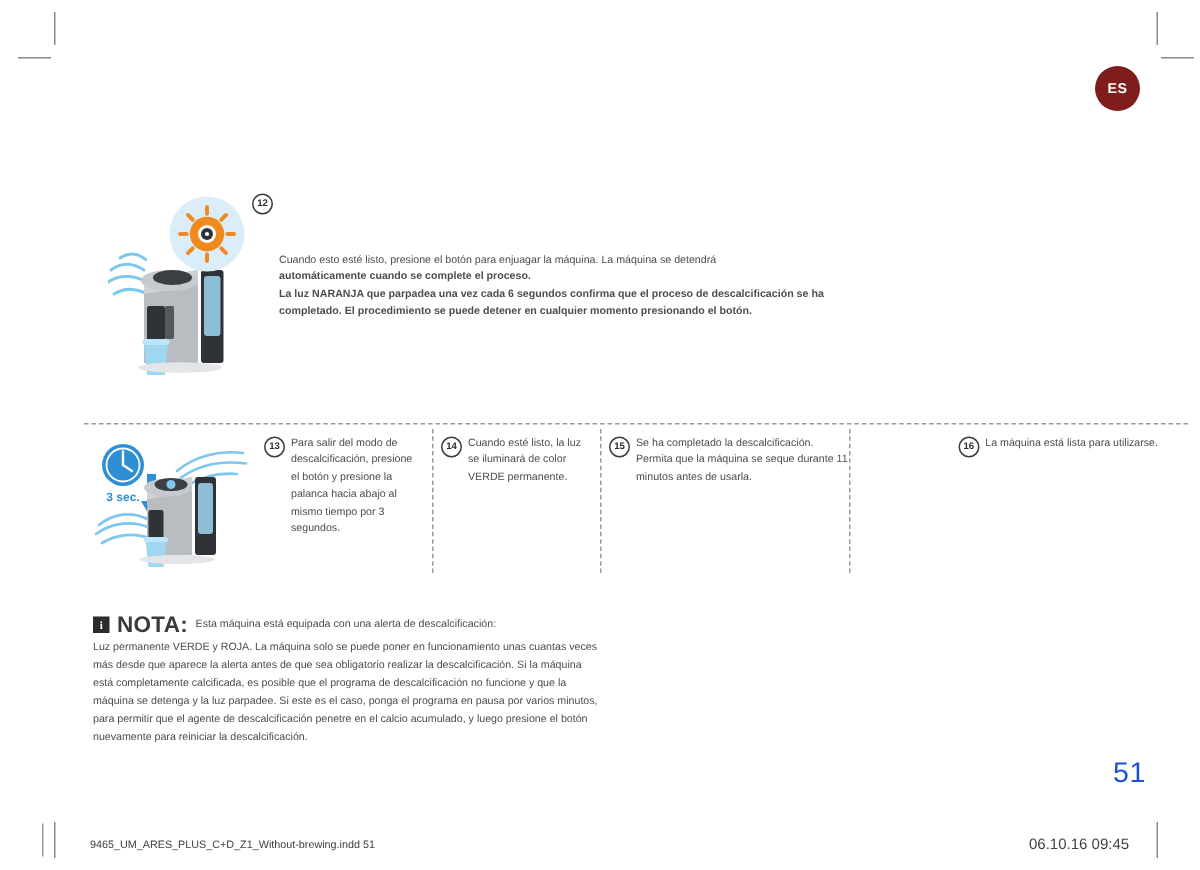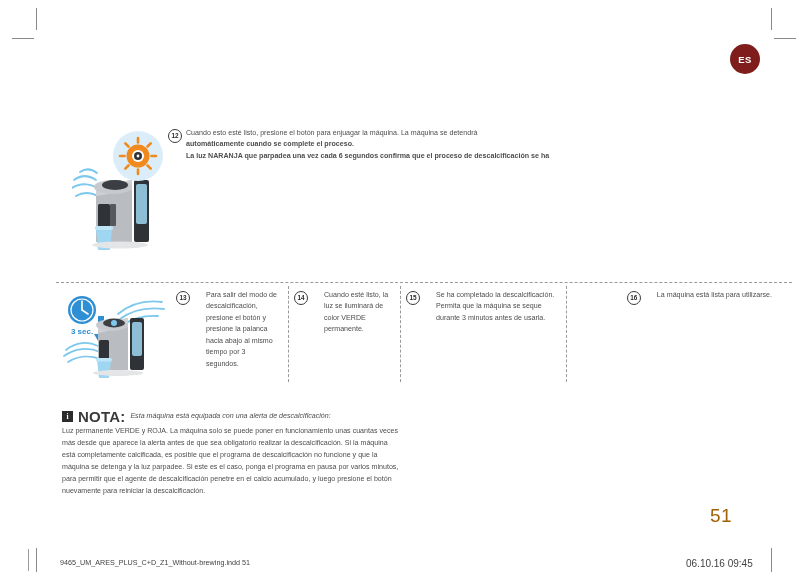--- a/index.html
+++ b/index.html
@@ -37,62 +37,62 @@
     display:inline-flex;align-items:center;justify-content:center;
     width:12px;height:12px;min-width:12px;border-radius:50%;
     border:1.3px solid #3b3b3b;color:#2b2b2b;
     font-size:6.4px;font-weight:bold;line-height:1;
     font-family:"Liberation Sans", sans-serif;
     flex:0 0 auto;margin-top:1px;
   }
 
   
   .step12{position:absolute;left:168px;top:128px;width:400px;display:flex;gap:4px;}
-  .step12 .body{font-size:7.1px;line-height:1.62;color:#4d4d4d;}
+  .step12 .body{font-size:7.1px;line-height:1.62;color:#4d4d4d;margin-top:40px;}
   .step12 .body p{margin:0;}
   .step12 .body p + p{margin-top:0px;font-weight:bold;}
 
   
   .illus-top{position:absolute;left:72px;top:128px;width:104px;height:130px;}
   .illus-bot{position:absolute;left:58px;top:288px;width:116px;height:96px;}
   .illus svg{display:block;}
 
   
   .hrule{
     position:absolute;left:56px;top:282px;width:736px;height:0;
     border-top:1px dashed #9a9a9a;
   }
   .vrule{position:absolute;top:286px;height:96px;width:0;border-left:1px dashed #9a9a9a;}
   .vr1{left:288px;} .vr2{left:400px;} .vr3{left:566px;}
 
   
   .steprow{position:absolute;left:176px;top:290px;width:616px;height:100px;}
-  .stepcell{position:absolute;display:flex;gap:16px;}
+  .stepcell{position:absolute;display:flex;gap:4px;}
   .stepcell .txt{font-size:7.1px;line-height:1.62;color:#4d4d4d;}
   .c13{left:0px;  top:0px; width:104px;}
   .c14{left:118px;top:0px; width:100px;justify-content:center;}
   .c15{left:230px;top:0px; width:160px;}
   .c16{left:396px;top:0px; width:200px;justify-content:flex-end;}
 
   
   .nota{position:absolute;left:62px;top:408px;width:340px;}
   .nota-head{display:flex;align-items:center;gap:5px;margin-bottom:1px;}
   .nota-icon{
     width:11px;height:11px;background:#2b2b2b;color:#ffffff;
     font-size:7.5px;font-weight:bold;line-height:11px;text-align:center;
     font-family:"Liberation Serif", serif;
   }
   .nota-title{font-size:15px;font-weight:bold;color:#3a3a3a;letter-spacing:.2px;}
   .nota-body{font-size:7.1px;line-height:1.68;color:#4d4d4d;}
-  .nota-inline{display:inline;font-style:italic;}
+  .nota-inline{display:inline;}
 
   
   .pageno{
-    position:absolute;left:710px;top:505px;
-    font-size:19px;color:#a16207;font-weight:normal;letter-spacing:.5px;
+    position:absolute;left:742px;top:505px;
+    font-size:19px;color:#1d4ed8;font-weight:normal;letter-spacing:.5px;
   }
 
   
   .footer-left{position:absolute;left:36px;top:558px;font-size:7.2px;color:#3f3f3f;padding-left:24px;}
   .footer-right{position:absolute;left:686px;top:558px;font-size:10px;color:#3f3f3f;}
   .footer-rule-l{position:absolute;left:28px;top:549px;width:1px;height:22px;background:#9a9a9a;}
 </style>
 </head>
 <body>
 
@@ -154,20 +154,21 @@
       <circle cx="66" cy="28" r="1.4" fill="#ffffff"></circle>
     </svg>
   </div>
 
   <div class="step12">
     <span class="badge">12</span>
     <div class="body">
       <p>Cuando esto esté listo, presione el botón para enjuagar la máquina. La máquina se detendrá</p>
       <p>automáticamente cuando se complete el proceso.</p>
       <p>La luz NARANJA que parpadea una vez cada 6 segundos confirma que el proceso de descalcificación se ha</p>
+      <p>completado. El procedimiento se puede detener en cualquier momento presionando el botón.</p>
     </div>
   </div>
 
   <div class="hrule"></div>
   <div class="vrule vr1"></div>
   <div class="vrule vr2"></div>
   <div class="vrule vr3"></div>
 
   <div class="illus illus-bot">
     <svg width="116" height="96" viewBox="0 0 116 96" xmlns="http://www.w3.org/2000/svg">
@@ -218,21 +219,21 @@
     <div class="stepcell c13">
       <span class="badge">13</span>
       <div class="txt">Para salir del modo de descalcificación, presione el botón y presione la palanca hacia abajo al mismo tiempo por 3 segundos.</div>
     </div>
     <div class="stepcell c14">
       <span class="badge">14</span>
       <div class="txt">Cuando esté listo, la luz se iluminará de color VERDE permanente.</div>
     </div>
     <div class="stepcell c15">
       <span class="badge">15</span>
-      <div class="txt">Se ha completado la descalcificación. Permita que la máquina se seque durante 3 minutos antes de usarla.</div>
+      <div class="txt">Se ha completado la descalcificación. Permita que la máquina se seque durante 11 minutos antes de usarla.</div>
     </div>
     <div class="stepcell c16">
       <span class="badge">16</span>
       <div class="txt">La máquina está lista para utilizarse.</div>
     </div>
   </div>
 
   <div class="nota">
     <div class="nota-head">
       <span class="nota-icon">i</span>

